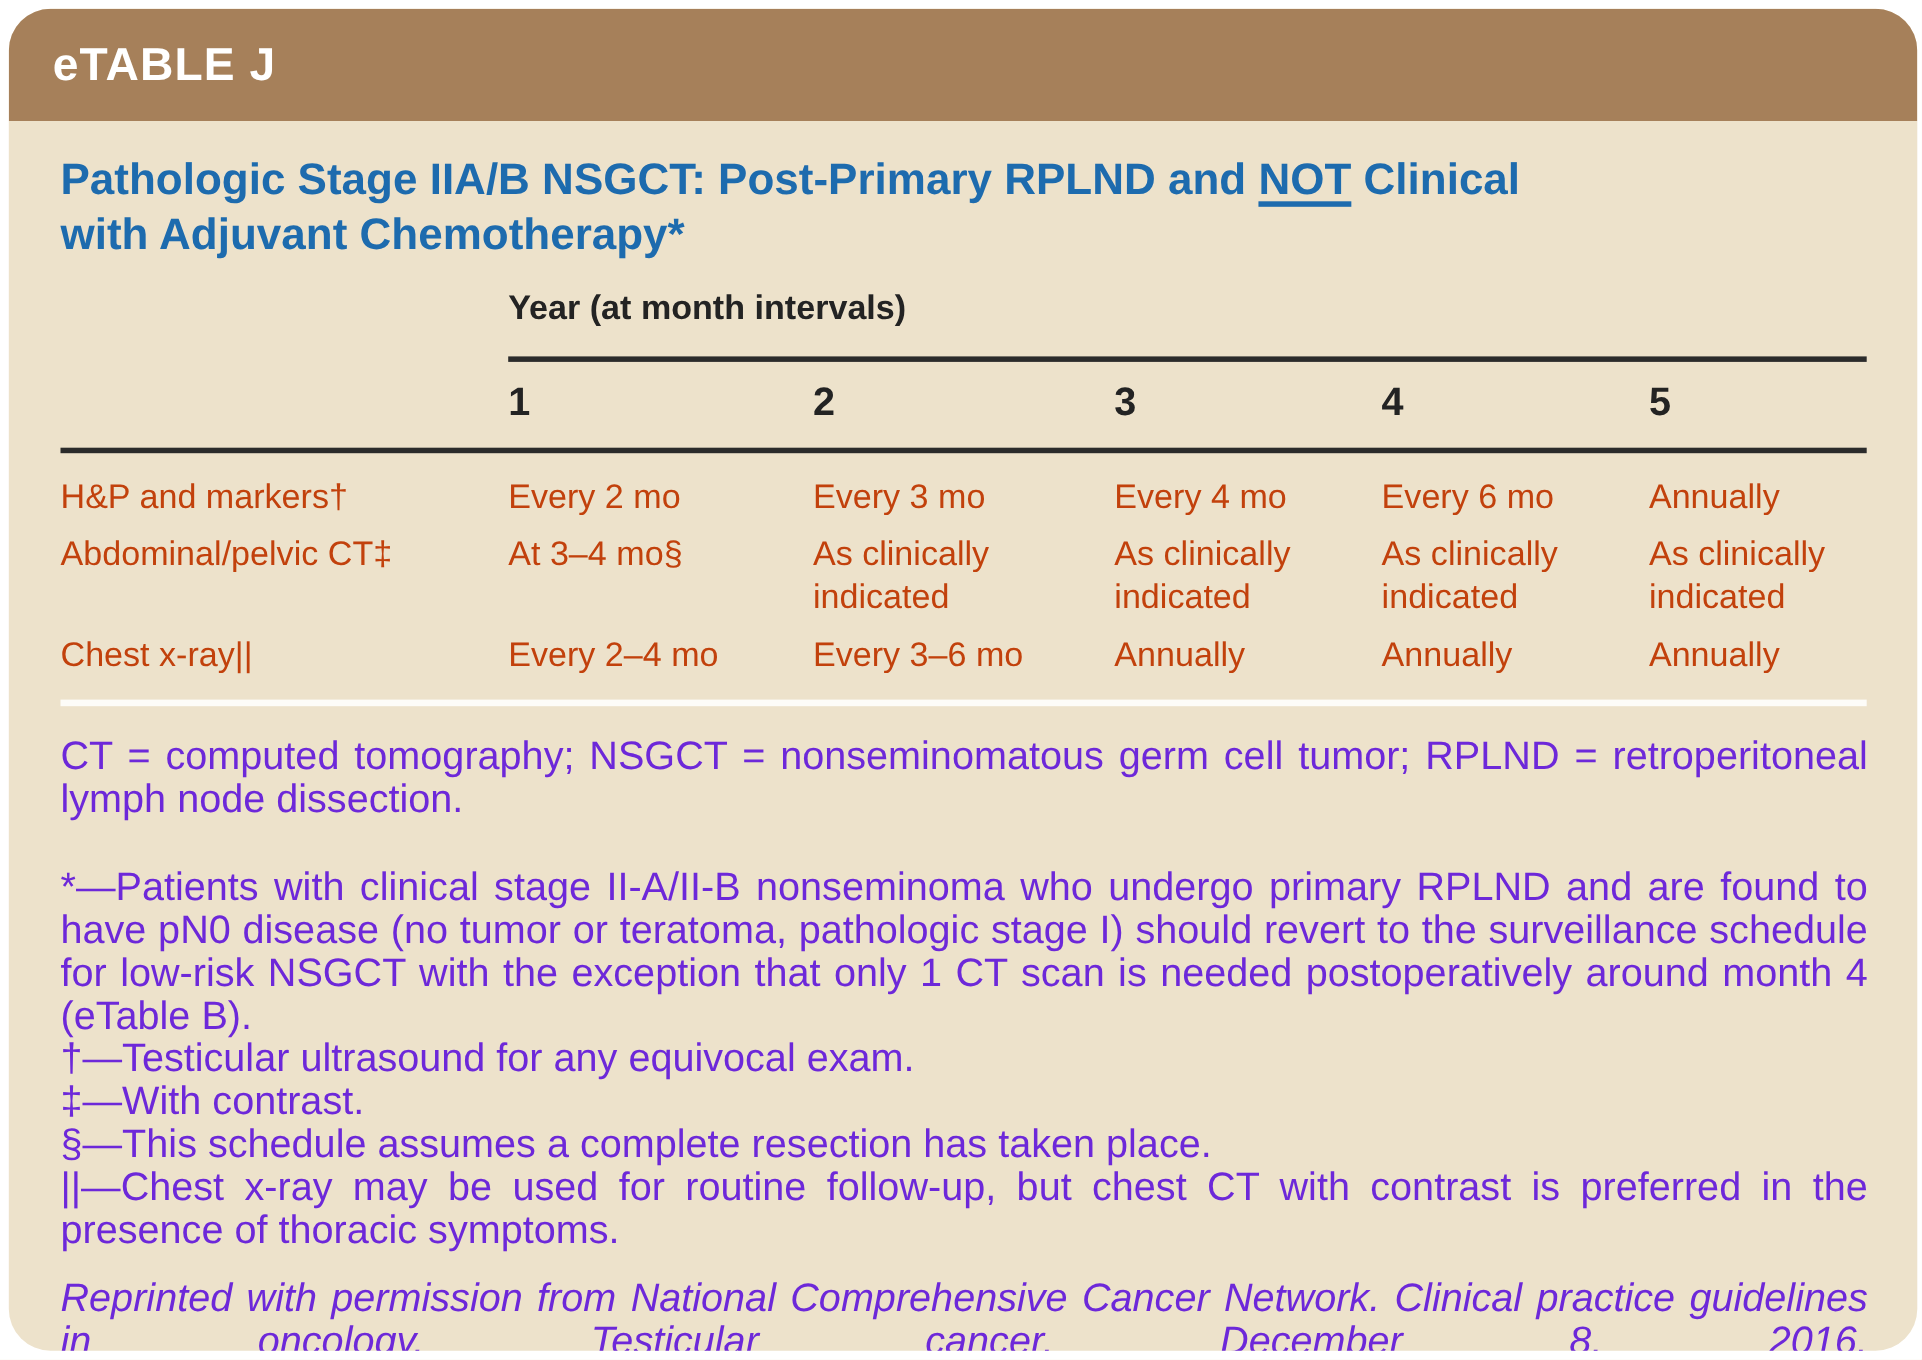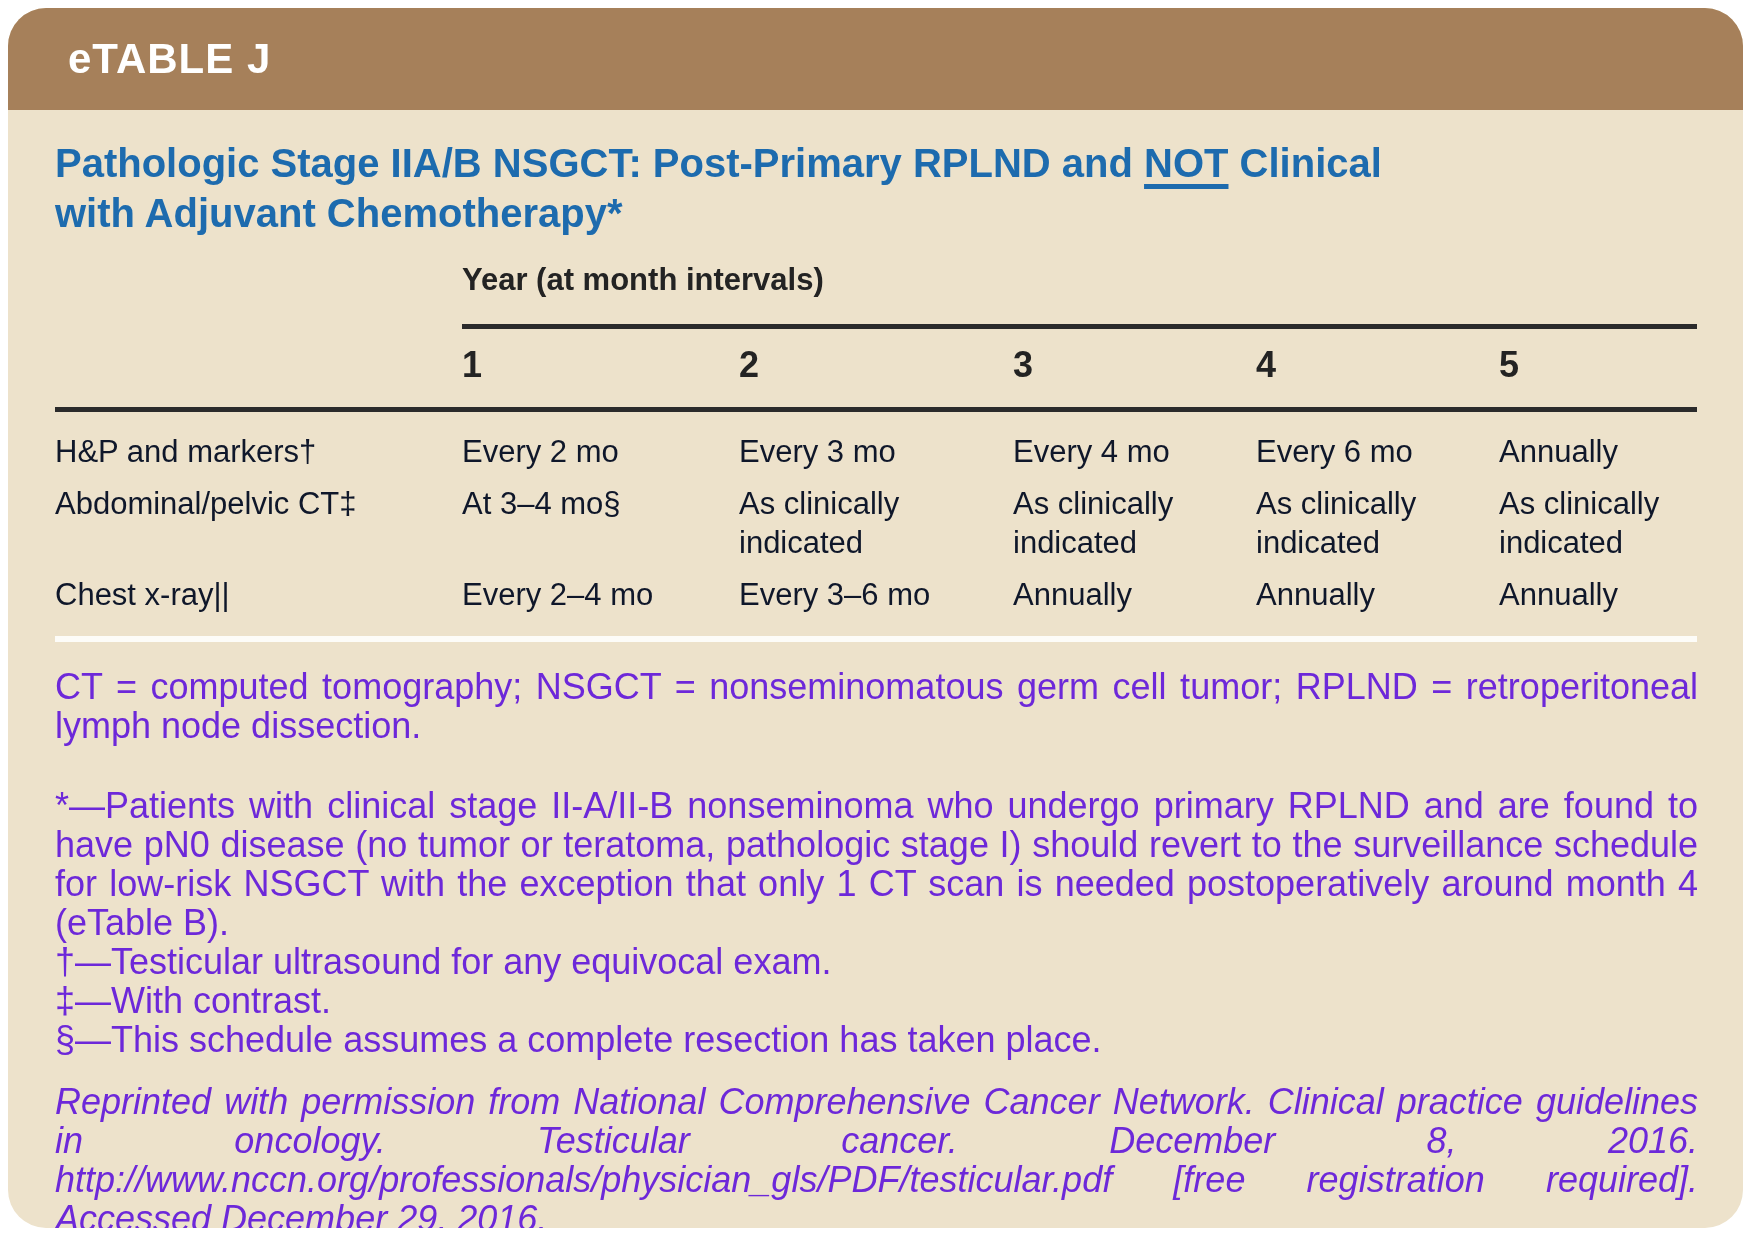--- a/index.html
+++ b/index.html
@@ -4,36 +4,36 @@
 <style>
   * { margin:0; padding:0; box-sizing:border-box; }
   html,body { width:1747px; height:1236px; background:#ffffff;
     font-family:"Liberation Sans","DejaVu Sans",sans-serif; }
   .stage { position:relative; width:1747px; height:1236px; background:#ffffff; overflow:hidden; }
 
   .card { position:absolute; left:8px; top:8px; width:1735px; height:1220px;
     border-radius:38px; overflow:hidden; background:#EDE2CB; }
 
   .card-header { height:102px; background:#A6805A; display:flex; align-items:center;
-    padding-left:60px; }
+    padding-left:40px; }
   .card-header .label { color:#ffffff; font-size:42px; font-weight:700; letter-spacing:1px; }
 
   .card-body { padding:24px 45px 0 47px; color:#332E28; }
 
   .title { margin-top:4px; color:#1D6BAE; font-size:40px; font-weight:700; line-height:50px; }
   .title .u { text-decoration:underline; text-decoration-thickness:5px; text-underline-offset:7px; }
 
   .tbl { display:grid; margin-top:24px;
     grid-template-columns:407px 277px 274px 243px 243px 198px; }
   .tbl .year-hd { grid-column:2 / -1; font-size:31px; font-weight:700; color:#232323;
     padding-bottom:26px; border-bottom:5px solid #2B2B2B; }
   .tbl .num { font-size:36px; font-weight:700; color:#232323; padding:15px 0 21px 0; }
   .tbl .rule-black { grid-column:1 / -1; height:5px; background:#2B2B2B; }
   .tbl .gap { grid-column:1 / -1; height:20px; }
-  .tbl .cell { font-size:31px; line-height:39px; color:#0f172a; padding:0 24px 13px 0; }
+  .tbl .cell { font-size:31px; line-height:39px; color:#c2410c; padding:0 24px 13px 0; }
   .tbl .cell.last-row { padding-bottom:22px; }
   .tbl .rule-white { grid-column:1 / -1; height:6px; background:#FDFCF8; }
 
   .fn { font-size:36px; line-height:39px; color:#6d28d9; }
   .fn-abbr { margin-top:25px; text-align:justify; }
   .fn-block { margin-top:41px; }
   .fn-block p { text-align:justify; }
   .fn-block p.short { text-align:left; }
   .citation { margin-top:23px; font-style:italic; text-align:justify; }
 </style>
@@ -92,19 +92,20 @@
         <div class="rule-white"></div>
       </div>
 
       <p class="fn fn-abbr">CT = computed tomography; NSGCT = nonseminomatous germ cell tumor; RPLND = retroperitoneal lymph node dissection.</p>
 
       <div class="fn fn-block">
         <p>*—Patients with clinical stage II-A/II-B nonseminoma who undergo primary RPLND and are found to have pN0 disease (no tumor or teratoma, pathologic stage I) should revert to the surveillance schedule for low-risk NSGCT with the exception that only 1 CT scan is needed postoperatively around month 4 (eTable B).</p>
         <p class="short">†—Testicular ultrasound for any equivocal exam.</p>
         <p class="short">‡—With contrast.</p>
         <p class="short">§—This schedule assumes a complete resection has taken place.</p>
+        <p>||—Chest x-ray may be used for routine follow-up, but chest CT with contrast is preferred in the presence of thoracic symptoms.</p>
       </div>
 
       <p class="fn citation">Reprinted with permission from National Comprehensive Cancer Network. Clinical practice guidelines in oncology. Testicular cancer. December 8, 2016. http://www.nccn.org/professionals/physician_gls/PDF/testicular.pdf [free registration required]. Accessed December 29, 2016.</p>
 
     </div>
   </div>
 </div>
 
 </body></html>

